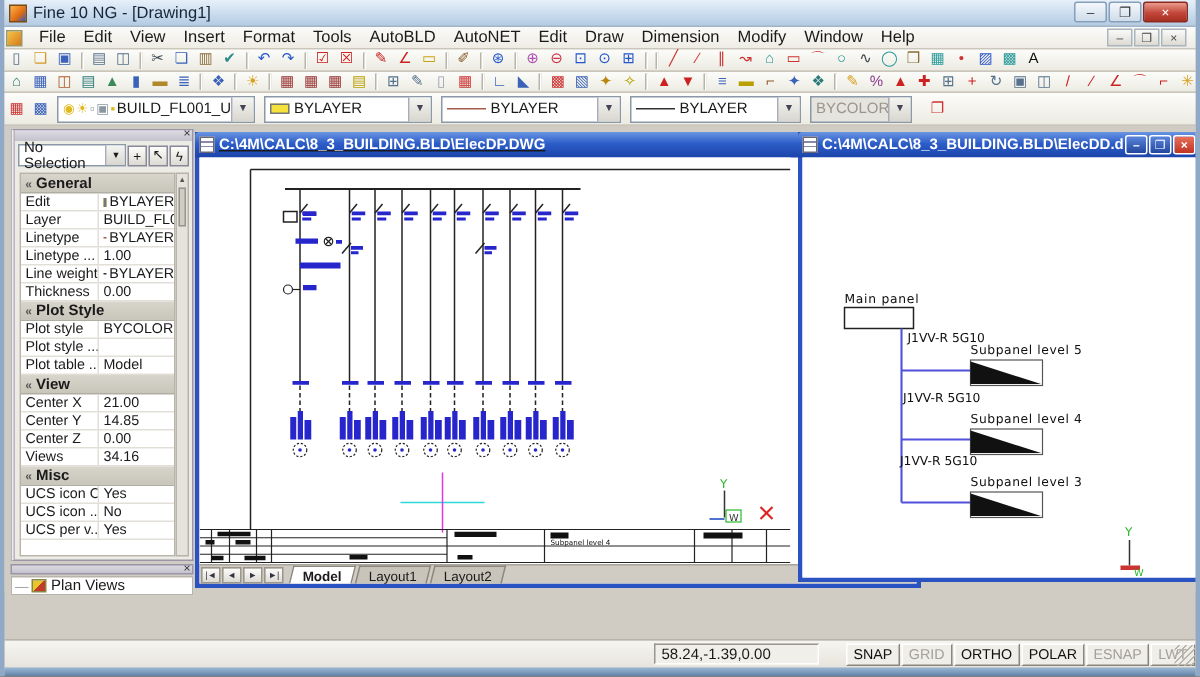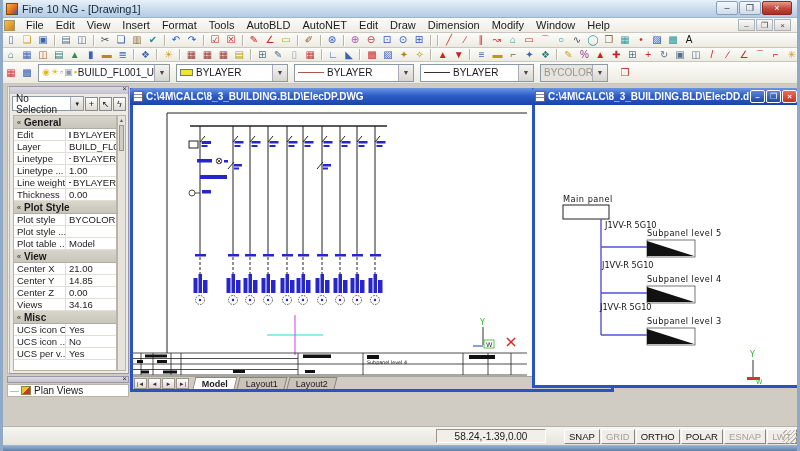--- a/index.html
+++ b/index.html
@@ -73,21 +73,21 @@
   .pscroll{position:absolute;right:2px;top:28px;bottom:2px;width:9px;background:#e6e3dc;border:1px solid #b8b4aa;}
   .pscroll .sarr{height:8px;font-size:5px;text-align:center;color:#555;line-height:8px;}
   .pscroll .sthumb{height:26px;background:#cfccc2;border:1px solid #9a968c;margin:1px;}
   .pal-sep{position:absolute;left:7px;top:292px;width:122px;height:7px;background:linear-gradient(#dcdae2,#c4c2cc);border:1px solid #9a96a8;}
   .planviews{position:absolute;left:7px;top:300px;width:122px;height:13px;background:#fff;border:1px solid #b8b4aa;
     display:flex;align-items:center;font-size:10px;}
   .tree-dash{color:#999;font-size:9px;margin:0 2px;}
   .pv-icon{width:10px;height:9px;background:linear-gradient(135deg,#e8c52a 50%,#c43a2a 50%);border:1px solid #884;margin-right:3px;}
   
   .child{position:absolute;border:3px solid #2a52c0;border-top:none;background:#fff;}
-  #win1{left:130px;top:4px;width:484px;height:304px;}
+  #win1{left:130px;top:4px;width:484px;height:304px;text-decoration:underline;}
   #win2{left:532px;top:4px;width:268px;height:300px;}
   .child-title{position:relative;height:17px;margin:0 -3px;background:linear-gradient(180deg,#6a95e2,#2d5dc8 45%,#1a44aa);
     border-radius:3px 3px 0 0;display:flex;align-items:center;color:#fff;font-weight:bold;font-size:10px;padding:0 3px;}
   .doc-icon{width:10px;height:11px;background:#fff;border:1px solid #667;margin-right:3px;
     background-image:linear-gradient(#fff 2px,#88a 2px,#88a 3px,#fff 3px,#fff 5px,#88a 5px,#88a 6px,#fff 6px);}
   .ctitle-text{flex:1;overflow:hidden;white-space:nowrap;}
   .cbtns{display:flex;}
   .cbtn2{width:15px;height:13px;margin-left:1px;border:1px solid #fff;border-radius:2px;
     background:linear-gradient(#5a85dc,#23479e);color:#fff;font-size:8px;display:flex;align-items:center;justify-content:center;}
   .cbtn2.close{background:linear-gradient(#e8705a,#c03422);}
@@ -106,21 +106,21 @@
   
   .cmd{position:absolute;left:0px;top:394px;width:794px;height:31px;background:#fff;border:1px solid #7f9db9;
     font-family:"DejaVu Sans Mono","Liberation Mono",monospace;font-size:10px;color:#222;}
   .cmd-row{height:15px;line-height:15px;padding-left:4px;white-space:pre;}
   .cmd-row:first-child{border-bottom:1px solid #c8c5bb;}
   
   .statusbar{position:absolute;left:0;top:426px;width:794px;height:19px;background:linear-gradient(#f6f5f1,#e6e4dc);
     border-top:1px solid #b8b4aa;display:flex;align-items:center;font-size:10px;}
   .status-mode{padding-left:5px;white-space:pre;}
   .coords{position:absolute;left:433px;width:110px;height:14px;border:1px solid;border-color:#9a968c #fff #fff #9a968c;
-    background:#f0efe9;padding:0 4px;line-height:13px;text-align:center;}
+    background:#f0efe9;padding:0 4px;line-height:13px;}
   .toggles{position:absolute;left:560px;display:flex;}
   .toggle{height:15px;margin-left:1px;padding:0 4px;border:1px solid;border-color:#fff #8a867c #8a867c #fff;
     background:#efeee8;display:flex;align-items:center;font-size:9.5px;color:#111;}
   .toggle.off{color:#a3a099;}
   .grip{position:absolute;right:0;bottom:1px;width:14px;height:14px;
     background:repeating-linear-gradient(135deg,transparent,transparent 2px,#b8b4aa 2px,#b8b4aa 3px);}
   .bottomframe{position:absolute;left:-3px;top:445px;width:800px;height:6px;
     background:linear-gradient(180deg,#9db8d4,#5f7fa6);}
 </style>
 </head>

